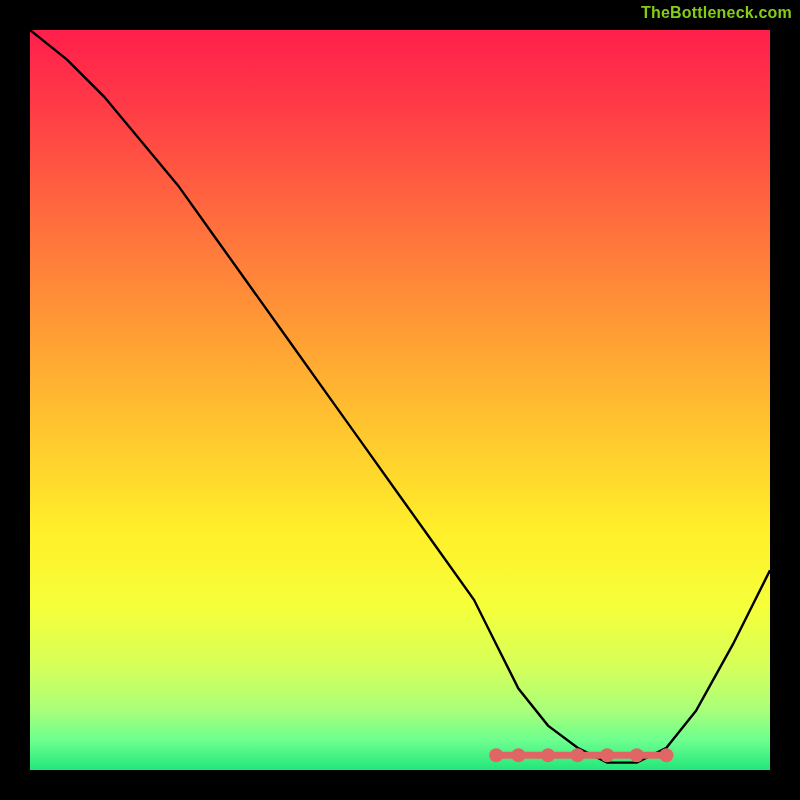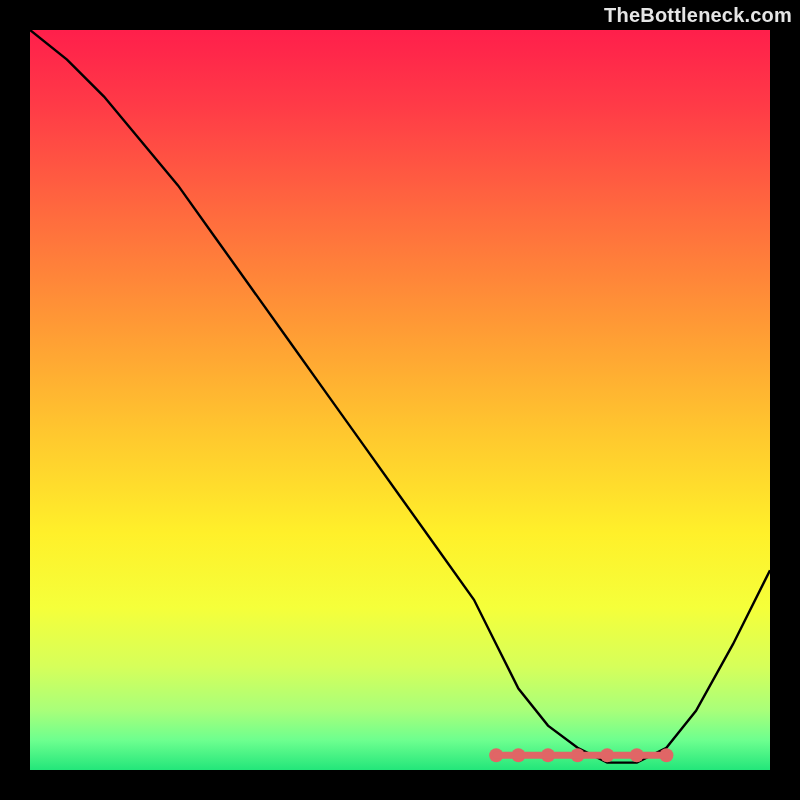--- a/index.html
+++ b/index.html
@@ -16,22 +16,22 @@
     left: 30px;
     top: 30px;
     width: 740px;
     height: 740px;
     background: #000;
   }
   .watermark {
     position: absolute;
     top: 4px;
     right: 8px;
-    color: #e5e5e5;
-    font-size: 20px;
+    color: #84cc16;
+    font-size: 16px;
     font-weight: 600;
     letter-spacing: 0.2px;
     z-index: 4;
   }
   svg {
     position: absolute;
     left: 0;
     top: 0;
   }
 </style>

